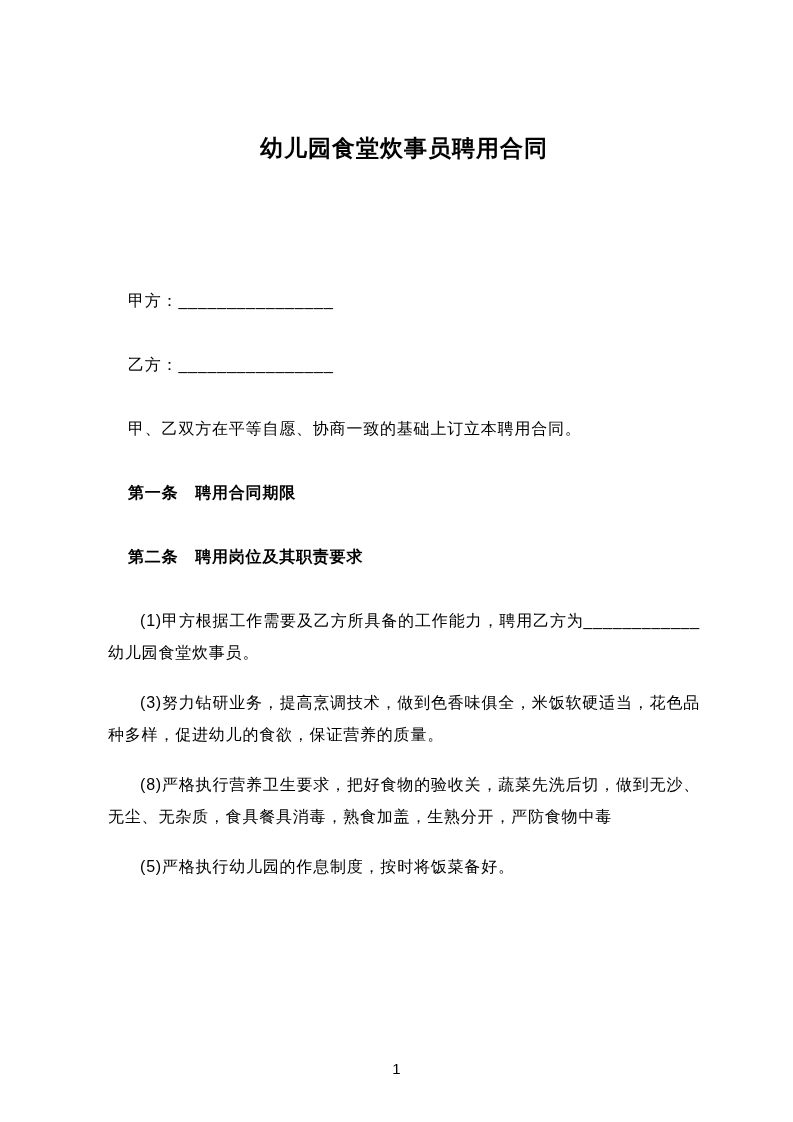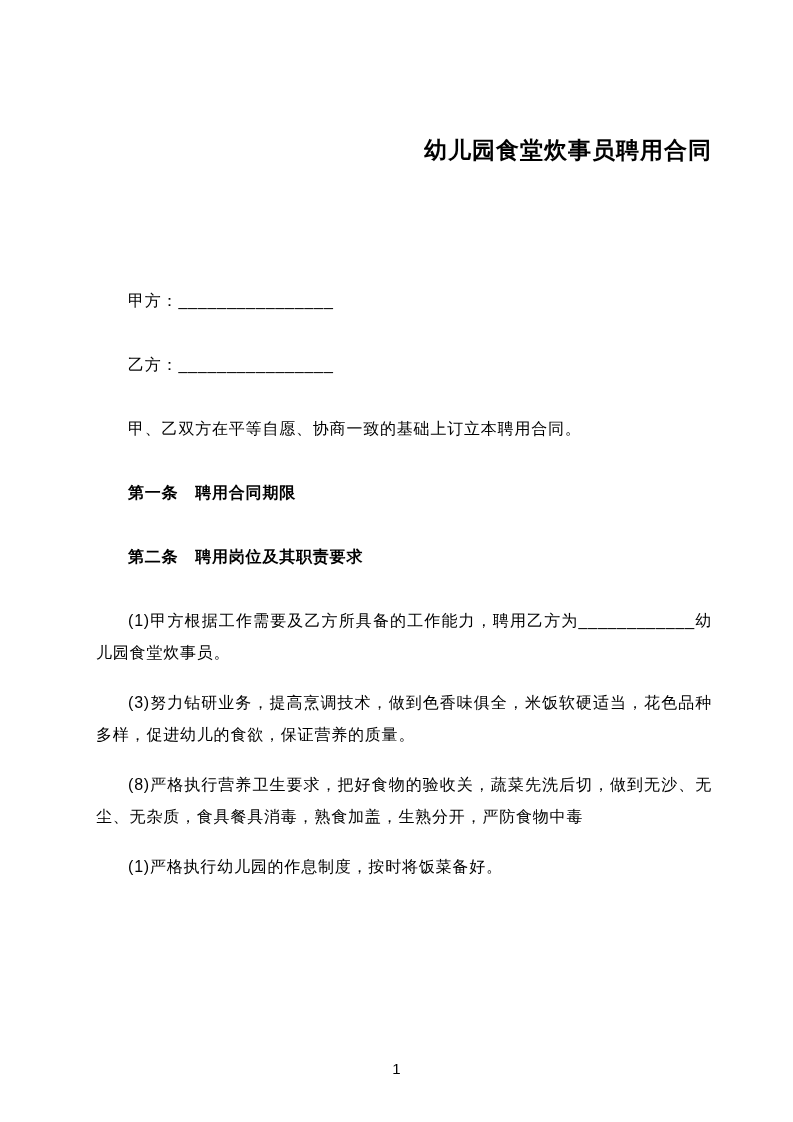--- a/index.html
+++ b/index.html
@@ -16,38 +16,39 @@
     font-family: "Liberation Sans", "DejaVu Sans", sans-serif;
     overflow: hidden;
     box-sizing: border-box;
   }
   .content {
     padding: 135px 81px 0 96px;
     box-sizing: border-box;
   }
   .doc-title {
     margin: 0 0 120px 0;
-    text-align: right;
+    text-align: center;
     font-size: 23px;
     line-height: 30px;
     font-weight: bold;
     letter-spacing: 1px;
+    font-family: Liberation Mono, monospace;
   }
   .para {
     margin: 32px 0;
     font-size: 16px;
     line-height: 32px;
     letter-spacing: 0.8px;
     text-indent: 2em;
     text-align: justify;
     word-break: break-all;
     overflow-wrap: break-word;
   }
   .para.item {
-    margin: 18px 0;
+    margin: 18px 12px;
   }
   .heading {
     font-weight: bold;
   }
   .page-number {
     position: absolute;
     left: 0;
     right: 0;
     bottom: 44px;
     text-align: center;
@@ -74,18 +75,18 @@
 
     <p class="para heading">第二条　聘用岗位及其职责要求</p>
 
     <p class="para item">(1)甲方根据工作需要及乙方所具备的工作能力，聘用乙方为____________幼儿园食堂炊事员。</p>
 
     <p class="para item">(3)努力钻研业务，提高烹调技术，做到色香味俱全，米饭软硬适当，花色品种多样，促进幼儿的食欲，保证营养的质量。</p>
 
     <p class="para item">(8)严格执行营养卫生要求，把好食物的验收关，蔬菜先洗后切，做到无沙、无尘、无杂质，食具餐具消毒，熟食加盖，生熟分开，严防食物中毒</p>
 
 
-    <p class="para item">(1)严格执行幼儿园的作息制度，按时将饭菜备好。</p>
+    <p class="para item">(5)严格执行幼儿园的作息制度，按时将饭菜备好。</p>
 
   </div>
 
   <div class="page-number">1</div>
 </div>
 
 </body></html>

